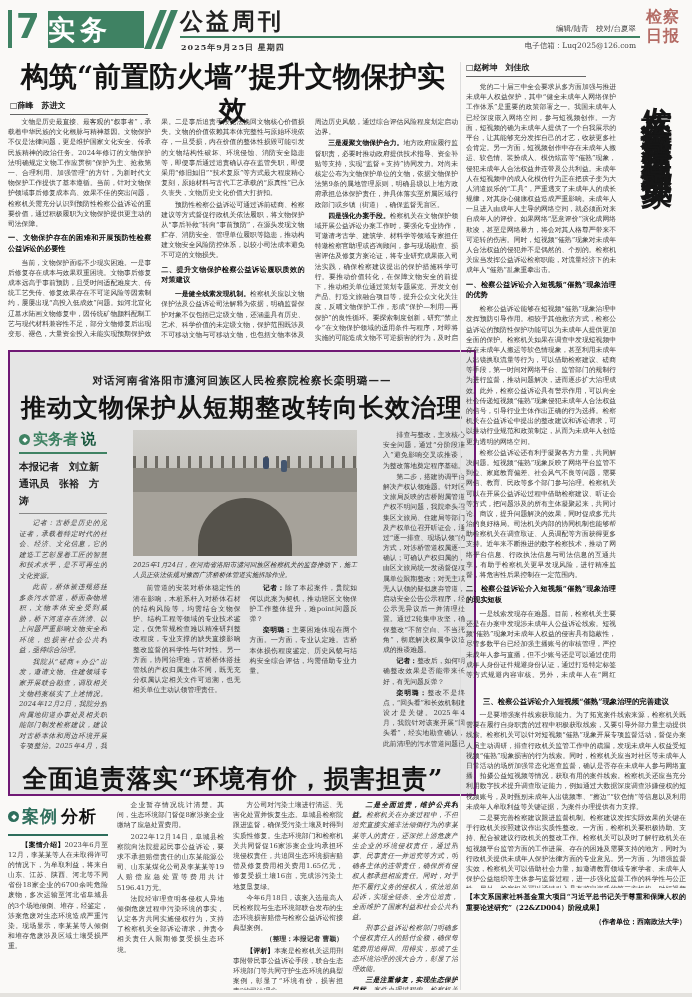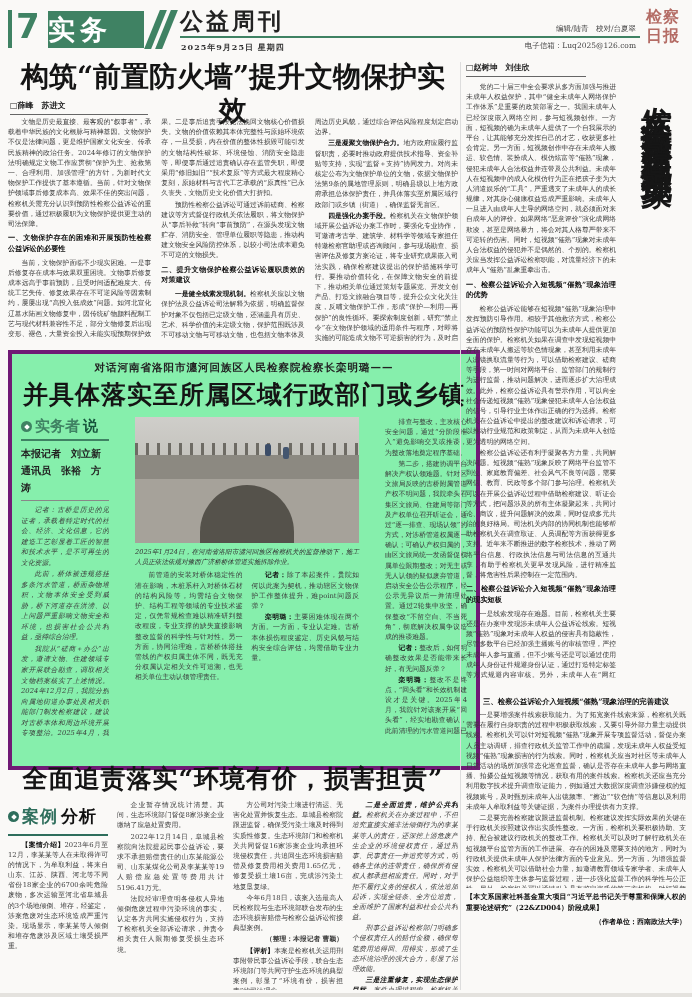--- a/index.html
+++ b/index.html
@@ -29,22 +29,22 @@
   p.author{text-indent:0;text-align:right;font-weight:bold;}
   .flow b,.cols b{color:#111;}
   
   .h1{position:absolute;left:8px;top:60px;width:450px;font-size:28px;font-weight:bold;color:#141414;
     text-align:center;letter-spacing:0px;line-height:1.2;}
   .byl{font-size:8px;font-weight:bold;color:#222;border-bottom:1px solid #666;padding-bottom:3px;}
   .byl1{position:absolute;left:10px;top:100px;width:138px;}
   .topcols{position:absolute;left:8px;top:117px;width:450px;height:227px;overflow:hidden;
     column-count:3;column-gap:10px;font-size:6.8px;line-height:1.5;text-align:justify;color:#3a3a3a;}
   
-  .ibox{position:absolute;left:8px;top:350px;width:446px;height:402px;border:4px solid #701a75;
-    background:#86efac;padding:5px 9px;box-sizing:content-box;}
+  .ibox{position:absolute;left:8px;top:350px;width:446px;height:402px;border:2px solid #701a75;
+    background:#e5e5e5;padding:20px 9px;box-sizing:content-box;}
   .kick{text-align:center;font-size:10.5px;font-weight:600;color:#222;letter-spacing:1px;margin-top:2px;}
   .h2{text-align:center;font-size:25px;font-weight:bold;color:#141414;margin:3px 0 6px 0;letter-spacing:1px;}
   .ibody{display:flex;gap:26px;height:320px;overflow:hidden;}
   .ileft{width:88px;flex:none;}
   .logoRow{display:flex;align-items:center;gap:3px;border-bottom:2px solid #3f8263;padding-bottom:3px;}
   .dotIcon{width:11px;height:11px;border-radius:50%;background:#3f8263;position:relative;flex:none;}
   .dotIcon:after{content:"";position:absolute;left:3.5px;top:3.5px;width:4px;height:4px;background:#fff;transform:rotate(45deg);}
   .lgA{font-size:15px;font-weight:bold;color:#3f8263;}
   .lgB{font-size:15px;font-weight:bold;color:#17563c;}
   .rep{font-size:10px;font-weight:bold;color:#222;border-bottom:1px solid #888;padding:4px 0 4px 0;line-height:1.7;}
@@ -112,21 +112,21 @@
     <p>当前，文物保护面临不少现实困难。一是事后修复存在成本与效果双重困境。文物事后修复成本远高于事前预防，且受时间适配难度大、传统工艺失传、修复效果存在不可逆风险等因素制约，屡屡出现“高投入低成效”问题。如河北宣化辽墓水陆画文物修复中，因传统矿物颜料配制工艺与现代材料兼容性不足，部分文物修复后出现变形、褪色，大量资金投入未能实现预期保护效果。二是事后追责手段无法挽回文物核心价值损失。文物的价值依赖其本体完整性与原始环境依存，一旦受损，内在价值的整体性损毁可能引发的文物结构性破坏、环境侵蚀、消防安全隐患等，即便事后通过追责确认存在监管失职，即便采用“修旧如旧”“技术复原”等方式最大程度精心复刻，原始材料与古代工艺承载的“原真性”已永久丧失，文物历史文化价值大打折扣。</p>
     <p>预防性检察公益诉讼可通过诉前磋商、检察建议等方式督促行政机关依法履职，将文物保护从“事后补救”转向“事前预防”，在源头发现文物贮存、消防安全、管理单位履职等隐患，推动构建文物安全风险防控体系，以较小司法成本避免不可逆的文物损失。</p>
     <div class="sub">二、提升文物保护检察公益诉讼履职质效的对策建议</div>
     <p><b>一是健全线索发现机制。</b>检察机关应以文物保护法及公益诉讼司法解释为依据，明确监督保护对象不仅包括已定级文物，还涵盖具有历史、艺术、科学价值的未定级文物，保护范围既涉及不可移动文物与可移动文物，也包括文物本体及周边历史风貌，通过综合评估风险程度划定启动边界。</p>
     <p><b>三是凝聚文物保护合力。</b>地方政府应履行监督职责，必要时推动政府提供技术指导、资金补贴等支持，实现“监督＋支持”协同发力。对尚未核定公布为文物保护单位的文物，依据文物保护法第9条的属地管理原则，明确县级以上地方政府承担总体保护责任，并具体落实至所属区域行政部门或乡镇（街道），确保监督无盲区。</p>
     <p><b>四是强化办案手段。</b>检察机关在文物保护领域开展公益诉讼办案工作时，要强化专业协作，可邀请考古学、建筑学、材料学等领域专家担任特邀检察官助理或咨询顾问，参与现场勘查、损害评估及修复方案论证，将专业研究成果嵌入司法实践，确保检察建议提出的保护措施科学可行。要推动价值转化，在保障文物安全的前提下，推动相关单位通过策划专题展览、开发文创产品、打造文旅融合项目等，提升公众文化关注度，反哺文物保护工作，形成“保护—利用—再保护”的良性循环。要探索制度创新，研究“禁止令”在文物保护领域的适用条件与程序，对即将实施的可能造成文物不可逆损害的行为，及时启动司法干预，为文化遗产构筑“前置防火墙”，提升保护时效性。</p>
   </div>
 
 <div class="ibox">
   <div class="kick">对话河南省洛阳市瀍河回族区人民检察院检察长栾明璐——</div>
-  <div class="h2">并具体落实至所属区域行政部门或乡镇</div>
+  <div class="h2">推动文物保护从短期整改转向长效治理</div>
   <div class="ibody">
     <div class="ileft">
       <div class="logoRow">
         <span class="dotIcon"></span>
         <span class="lgA">实务者</span>
         <span class="lgB">说</span>
       </div>
       <div class="rep">
         <div>本报记者　刘立新</div>
         <div>通讯员　张裕　方涛</div>

